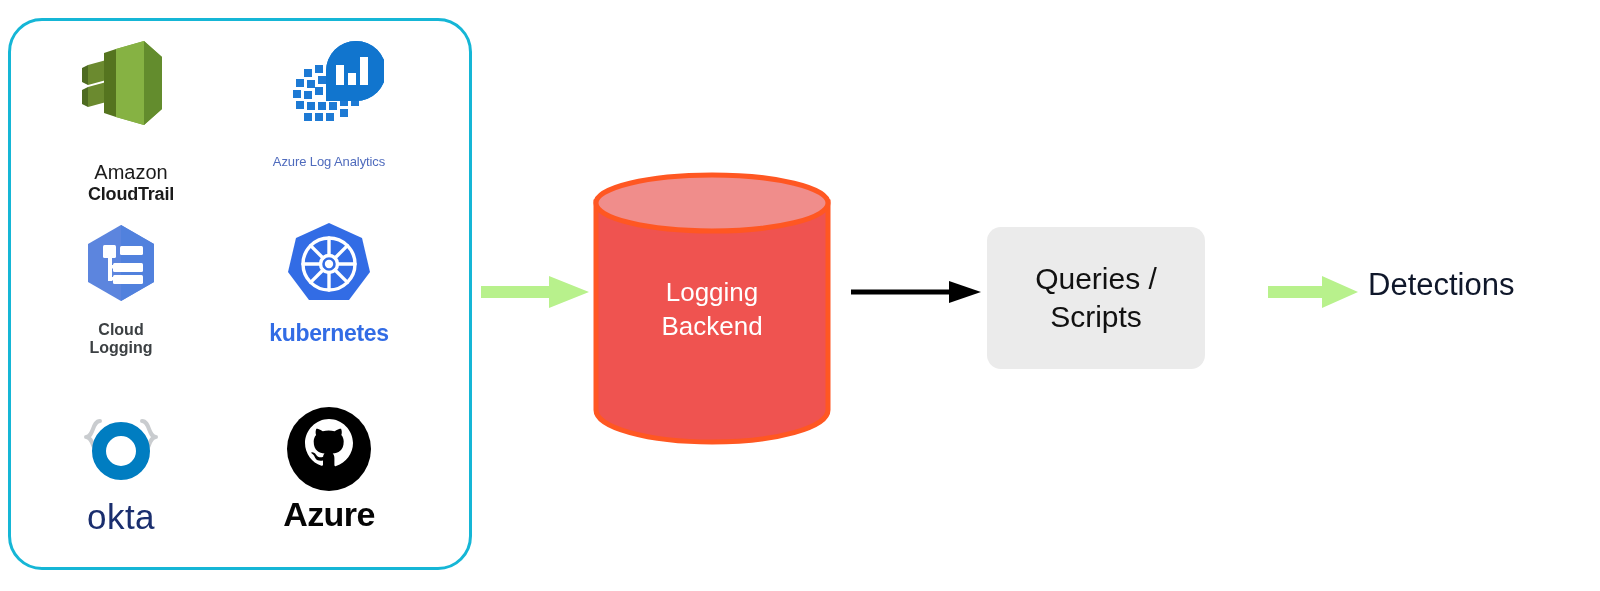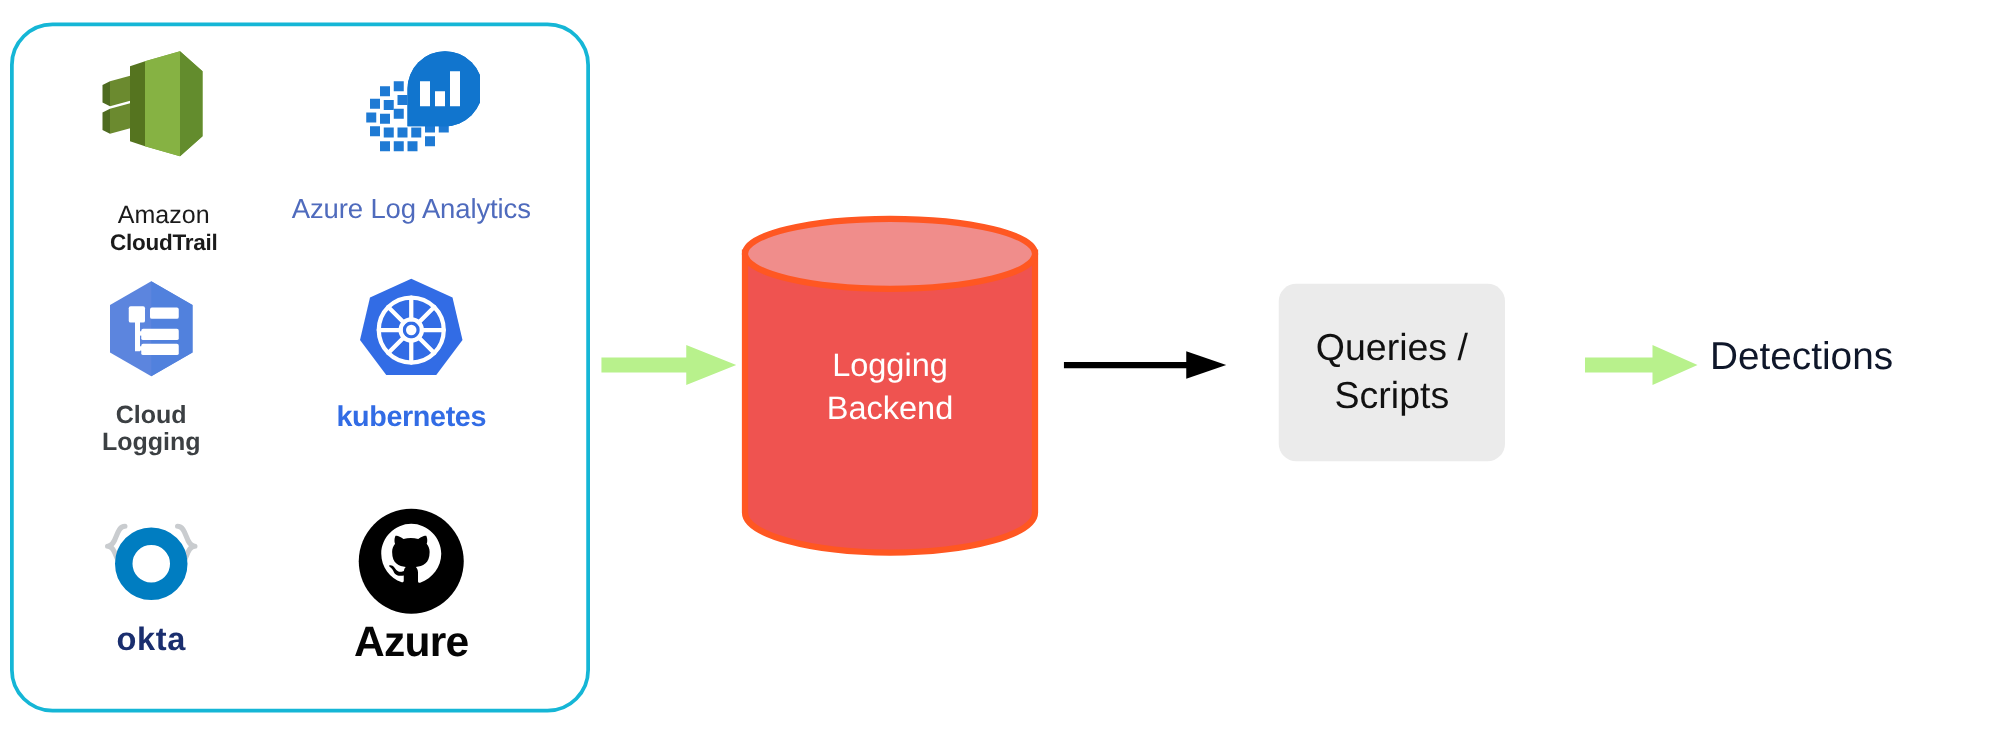--- a/index.html
+++ b/index.html
@@ -66,44 +66,44 @@
     margin-left: 20px;
   }
   .lbl-cloudtrail b {
     display: block;
     font-weight: 700;
     font-size: 18px;
     letter-spacing: -0.2px;
   }
   
   .lbl-azure {
-    font-size: 22px;
+    font-size: 13px;
     color: #4f6bbd;
     font-weight: 400;
     letter-spacing: -0.1px;
     margin-top: 20px;
   }
   
   .lbl-gcp {
-    font-size: 20px;
+    font-size: 16px;
     color: #3c4043;
     font-weight: 600;
   }
   
   .lbl-k8s {
     font-size: 23px;
     color: #326ce5;
     font-weight: 700;
     letter-spacing: -0.3px;
   }
   
   .lbl-okta {
-    font-size: 26px;
+    font-size: 35px;
     color: #1a2e6e;
-    font-weight: 700;
+    font-weight: 400;
     letter-spacing: 0.5px;
     margin-top: -2px;
   }
   
   .lbl-github {
     font-size: 34px;
     color: #050505;
     font-weight: 700;
     letter-spacing: -0.6px;
     margin-top: -4px;
@@ -135,33 +135,32 @@
     text-align: center;
     white-space: pre-line;
     pointer-events: none;
   }
 
   
   #queries-box {
     position: absolute;
     left: 987px;
     top: 227px;
-    width: 181px;
+    width: 218px;
     height: 142px;
     background: #ebebeb;
     border-radius: 14px;
     display: flex;
     align-items: center;
     justify-content: center;
     text-align: center;
     color: #111111;
     font-size: 30px;
     line-height: 1.28;
     white-space: pre-line;
-    margin-left: 36px;
   }
 
   
   #detections-label {
     position: absolute;
     left: 1368px;
     top: 269px;
     color: #0f172a;
     font-size: 31px;
     line-height: 1;

